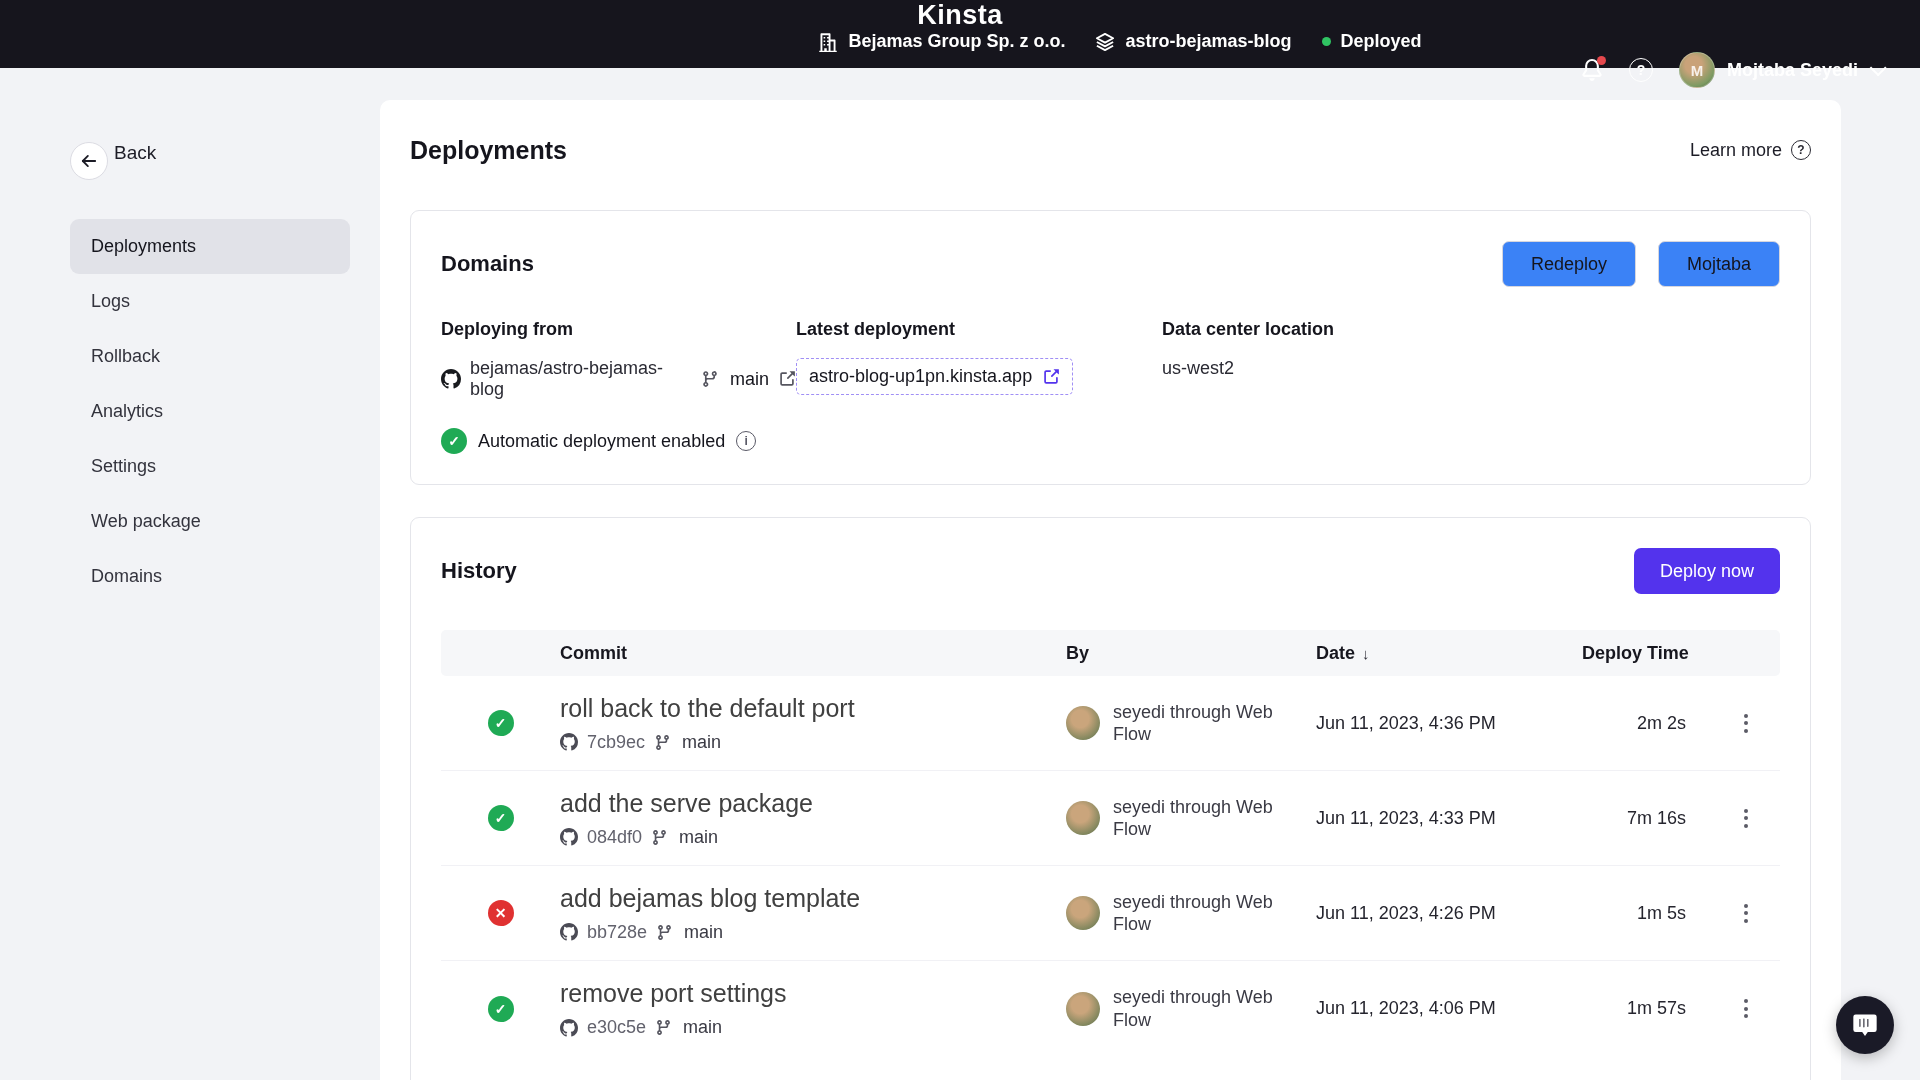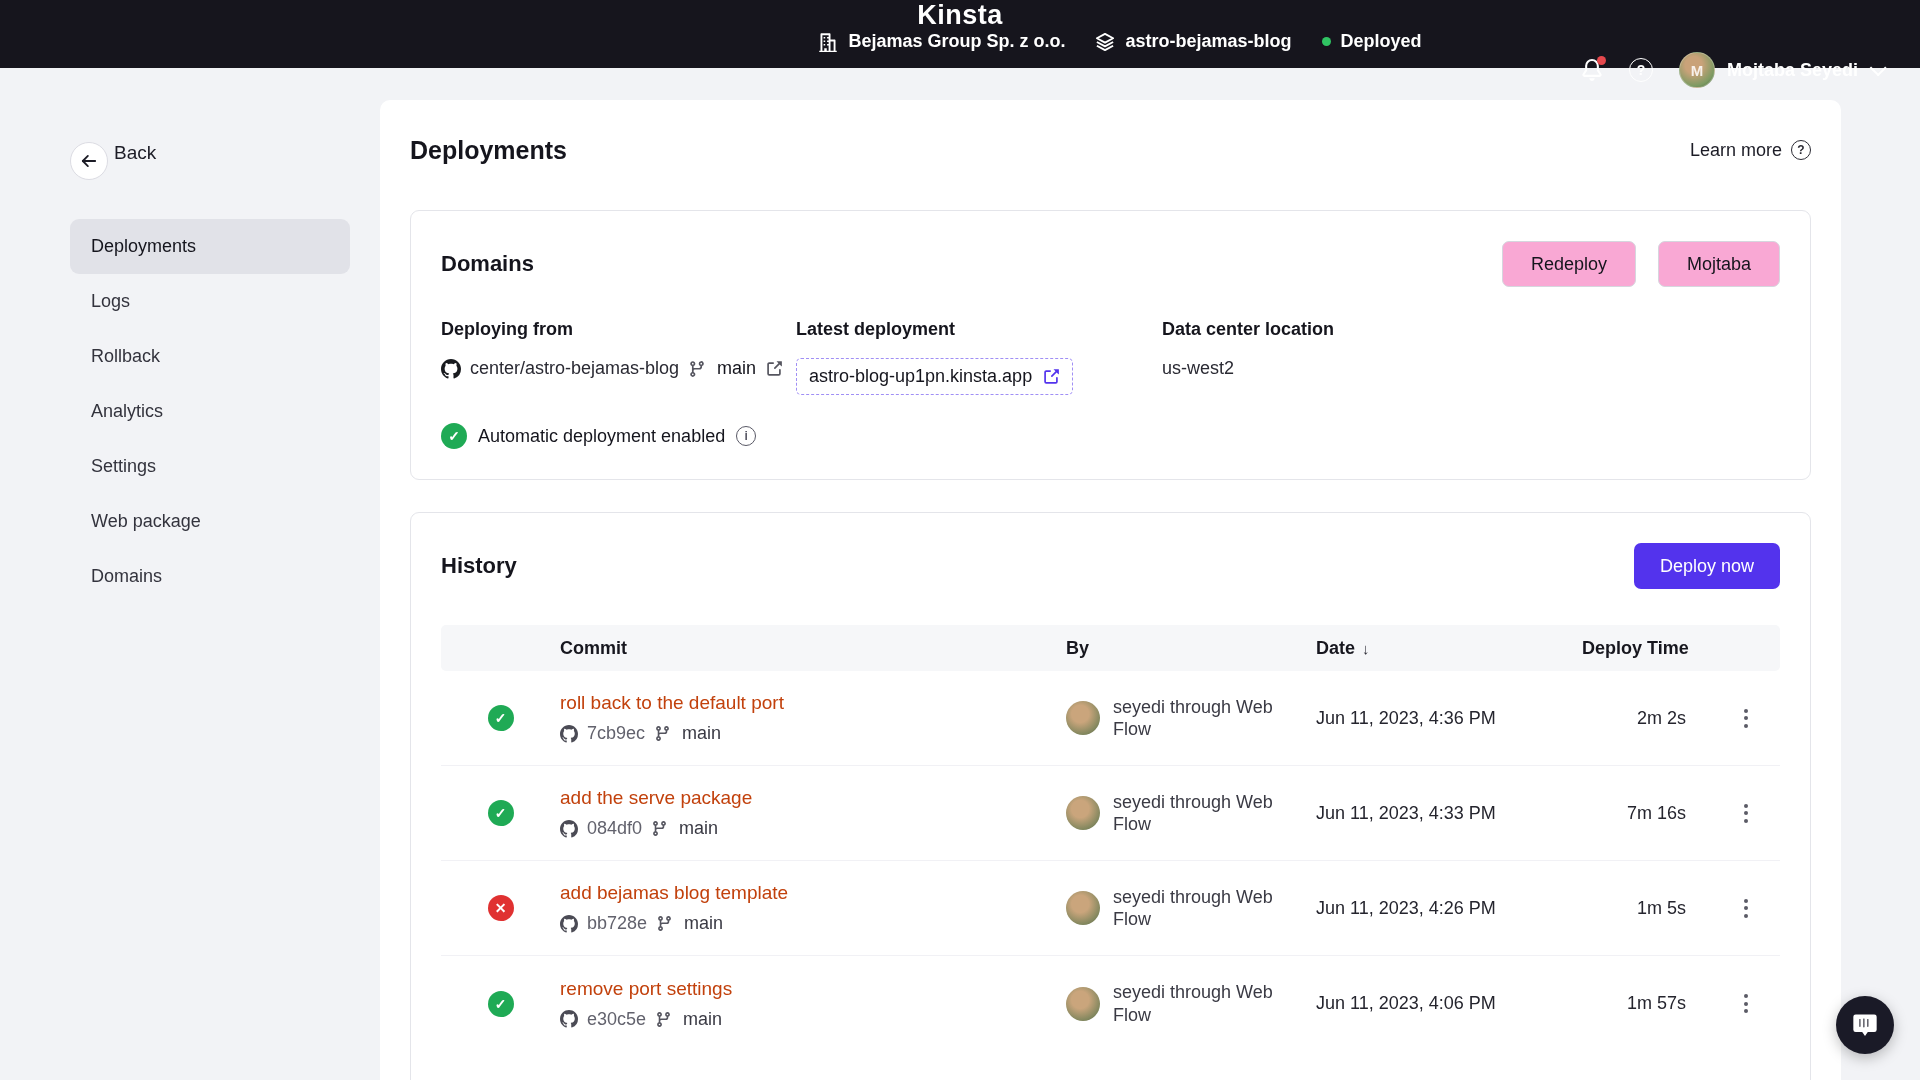--- a/index.html
+++ b/index.html
@@ -65,21 +65,21 @@
     display:flex; align-items:center; justify-content:center; font-size:12px; font-weight:700; color:#2a2a33;
   }
   .info-circle.gray { border-color:#595966; color:#595966; }
 
   .panel { border:1px solid #e4e5ea; border-radius:9px; padding:30px; }
   .details-panel { margin-top:44px; }
   .panel-head { display:flex; align-items:center; justify-content:space-between; height:46px; }
   .panel-title { font-size:22px; font-weight:700; color:#15151d; }
   .btn-row { display:flex; gap:22px; }
   .btn {
-    height:46px; padding:0 28px; border-radius:7px; border:1px solid #d6d6de; background:#f9a8d4;
+    height:46px; padding:0 28px; border-radius:7px; border:1px solid #d6d6de; background:#3b82f6;
     font-family:inherit; font-size:18px; font-weight:500; color:#15151d; cursor:pointer;
   }
   .btn-primary { background:#5333ed; border:none; color:#fff; padding:0 26px; }
 
   .details-cols { display:flex; margin-top:32px; }
   .col-from { width:355px; }
   .col-latest { width:282px; }
   .col-dc { margin-left:84px; }
   .col-label { font-size:18px; font-weight:700; color:#15151d; }
   .col-value { margin-top:18px; display:flex; align-items:center; gap:9px; font-size:18px; color:#2a2a33; }
@@ -108,21 +108,21 @@
   }
   .t-head {
     height:46px; background:#f6f7f9; border-radius:5px;
     font-size:18px; font-weight:600; color:#17171f;
   }
   .t-head .th-date { display:flex; align-items:center; gap:7px; cursor:pointer; }
   .sort-arrow { font-size:15px; color:#33333d; }
   .t-row { min-height:95px; border-bottom:1px solid #f1f1f5; }
   .t-row:last-child { border-bottom:none; }
   .cell-status { display:flex; justify-content:center; }
-  .commit-msg { font-size:19px; color:#c2410c; }
+  .commit-msg { font-size:25px; color:#404040; }
   .commit-meta { display:flex; align-items:center; gap:9px; margin-top:9px; font-size:18px; color:#62626d; }
   .commit-meta .branch-name { color:#3a3a44; font-weight:400; }
   .by-cell { display:flex; align-items:center; gap:13px; }
   .by-avatar {
     width:34px; height:34px; border-radius:50%; flex:0 0 auto;
     background:radial-gradient(circle at 42% 38%, #caa57c 30%, #80865d 72%, #4a4430 100%);
   }
   .by-text { font-size:18px; color:#3a3a44; line-height:1.25; max-width:160px; }
   .date-cell { font-size:18px; color:#25252e; }
   .time-cell { font-size:18px; color:#25252e; text-align:right; padding-right:26px; }
@@ -230,21 +230,21 @@
 
     <div class="details-cols">
       <div class="col-from">
         <div class="col-label">Deploying from</div>
         <div class="col-value">
           <span class="icon">
             <svg width="20" height="20" viewBox="0 0 16 16" fill="#191b1f">
                 <path d="M8 0C3.58 0 0 3.58 0 8c0 3.54 2.29 6.53 5.47 7.59.4.07.55-.17.55-.38 0-.19-.01-.82-.01-1.49-2.01.37-2.53-.49-2.69-.94-.09-.23-.48-.94-.82-1.13-.28-.15-.68-.52-.01-.53.63-.01 1.08.58 1.23.82.72 1.21 1.87.87 2.33.66.07-.52.28-.87.51-1.07-1.78-.2-3.64-.89-3.64-3.95 0-.87.31-1.59.82-2.15-.08-.2-.36-1.02.08-2.12 0 0 .67-.21 2.2.82.64-.18 1.32-.27 2-.27s1.36.09 2 .27c1.53-1.04 2.2-.82 2.2-.82.44 1.1.16 1.92.08 2.12.51.56.82 1.27.82 2.15 0 3.07-1.87 3.75-3.65 3.95.29.25.54.73.54 1.48 0 1.07-.01 1.93-.01 2.2 0 .21.15.46.55.38A8.01 8.01 0 0 0 16 8c0-4.42-3.58-8-8-8Z"></path>
               </svg>
           </span>
-          <span class="repo-name">center/astro-bejamas-blog</span>
+          <span class="repo-name">bejamas/astro-bejamas-blog</span>
           <span class="icon">
             <svg width="18" height="18" viewBox="0 0 16 16" fill="#55555f">
                 <path d="M9.5 3.25a2.25 2.25 0 1 1 3 2.122V6A2.5 2.5 0 0 1 10 8.5H6a1 1 0 0 0-1 1v1.128a2.251 2.251 0 1 1-1.5 0V5.372a2.25 2.25 0 1 1 1.5 0v1.836A2.492 2.492 0 0 1 6 7h4a1 1 0 0 0 1-1v-.628A2.25 2.25 0 0 1 9.5 3.25Zm-6 0a.75.75 0 1 0 1.5 0 .75.75 0 0 0-1.5 0Zm8.25-.75a.75.75 0 1 0 0 1.5.75.75 0 0 0 0-1.5ZM4.25 12a.75.75 0 1 0 0 1.5.75.75 0 0 0 0-1.5Z"></path>
               </svg>
           </span>
           <span class="branch-name">main</span>
           <span class="icon">
             <svg width="18" height="18" viewBox="0 0 16 16" fill="#55555f">
                 <path d="M3.75 2h3.5a.75.75 0 0 1 0 1.5h-3.5a.25.25 0 0 0-.25.25v8.5c0 .138.112.25.25.25h8.5a.25.25 0 0 0 .25-.25v-3.5a.75.75 0 0 1 1.5 0v3.5A1.75 1.75 0 0 1 12.25 14h-8.5A1.75 1.75 0 0 1 2 12.25v-8.5C2 2.784 2.784 2 3.75 2Zm6.854-1h4.146a.25.25 0 0 1 .25.25v4.146a.25.25 0 0 1-.427.177L13.03 4.03 9.28 7.78a.751.751 0 0 1-1.042-.018.751.751 0 0 1-.018-1.042l3.75-3.75-1.543-1.543A.25.25 0 0 1 10.604 1Z"></path>
               </svg>

